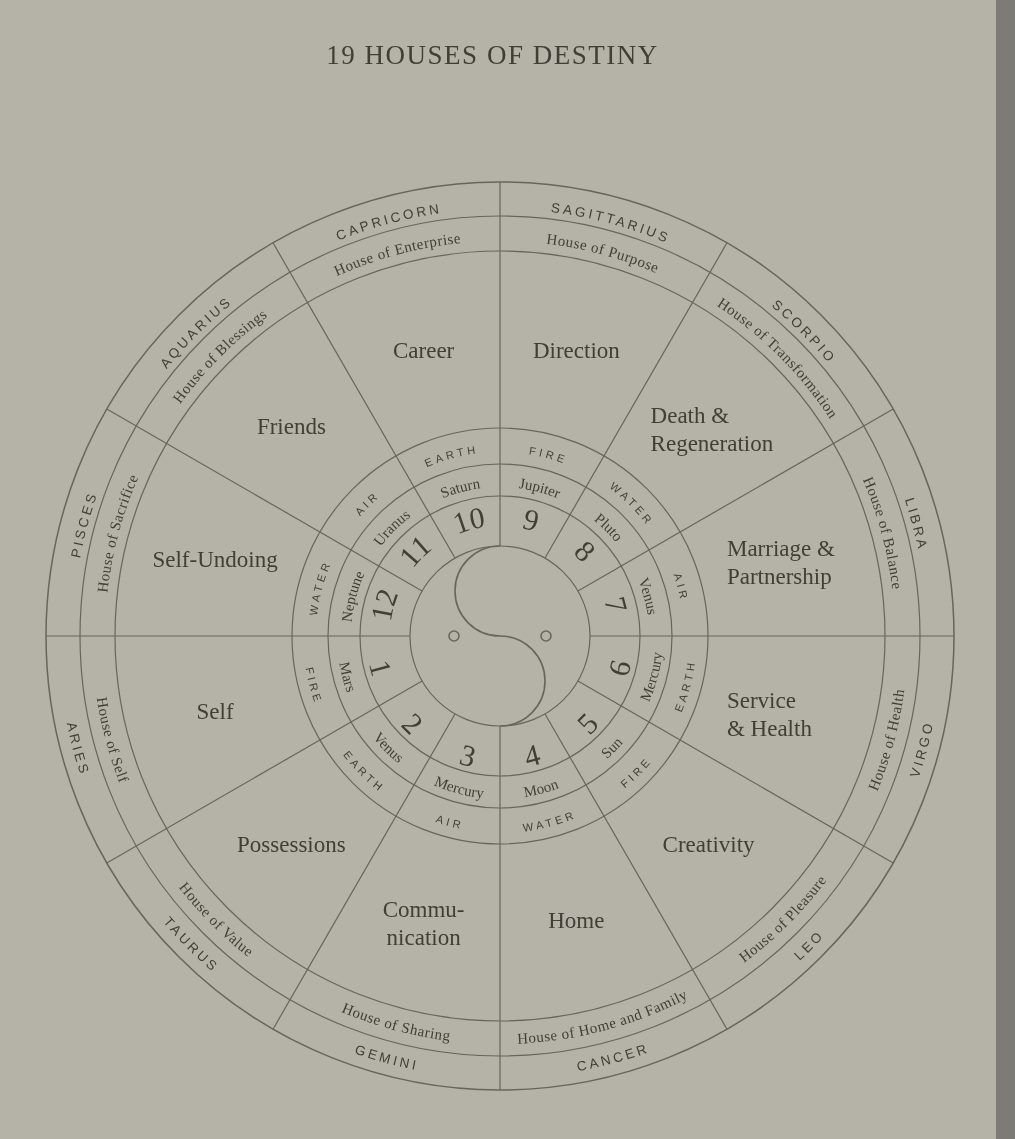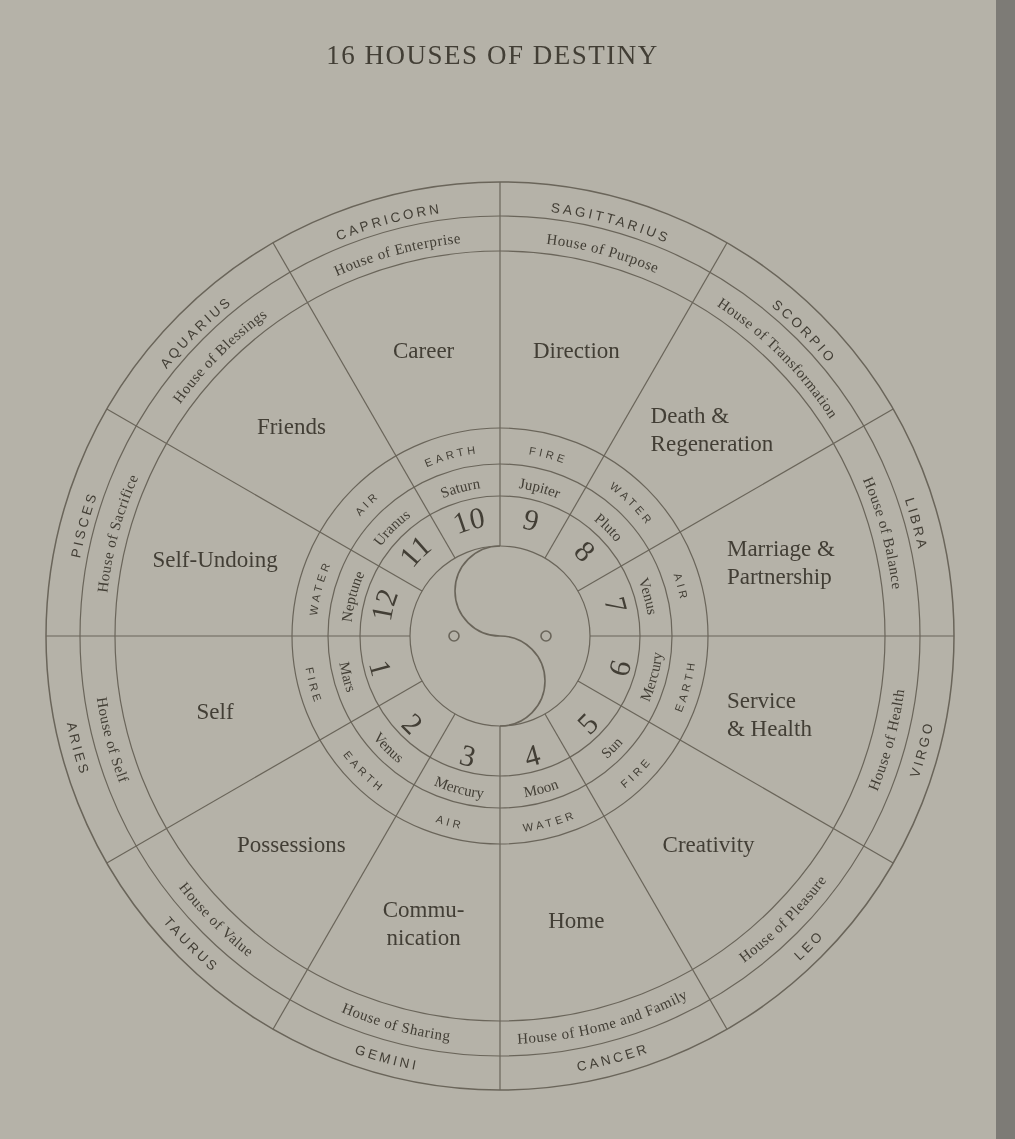--- a/index.html
+++ b/index.html
@@ -19,21 +19,21 @@
   .kw{font-family:"Liberation Serif",serif;font-size:23px;}
   .elem{font-family:"Liberation Sans",sans-serif;font-size:11px;letter-spacing:3.5px;}
   .planet{font-family:"Liberation Serif",serif;font-size:15px;}
   .num{font-family:"Liberation Serif",serif;font-size:30px;}
   .ring,.radial,.yy{stroke:var(--line);fill:none;}
 </style>
 </head>
 <body>
 
 <div class="page">
-  <h1 class="page-title">16 HOUSES OF DESTINY</h1>
+  <h1 class="page-title">19 HOUSES OF DESTINY</h1>
   <svg id="wheel-svg" width="1015" height="1139" viewBox="0 0 1015 1139">
     <defs id="wheel-defs">
         <path d="M 440.5730858900521 213.15553464734944 A 427 427 0 0 1 762.887449964056 299.5194082099297" id="tp0" fill="none"></path>
         <path d="M 445.02662512077416 244.8441128470797 A 395 395 0 0 1 743.1862827536349 324.7357523253448" id="tp1" fill="none"></path>
         <path d="M 474.392149423348 453.79067535155104 A 184 184 0 0 1 613.2817114599211 491.0060213363631" id="tp2" fill="none"></path>
         <path d="M 479.2632079569502 488.450057757506 A 149 149 0 0 1 591.733559823523 518.5863977125985" id="tp3" fill="none"></path>
         <path d="M 484.6909588943928 527.0705124384273 A 110 110 0 0 1 567.7227622858225 549.3188171032606" id="tp4" fill="none"></path>
         <path d="M 659.9570153885944 240.09249409998176 A 427 427 0 0 1 895.9075059000182 476.0429846114056" id="tp5" fill="none"></path>
         <path d="M 647.9696043992852 269.762377446119 A 395 395 0 0 1 866.237622553881 488.03039560071477" id="tp6" fill="none"></path>
         <path d="M 568.9276131885279 465.3981707597111 A 184 184 0 0 1 670.6018292402889 567.0723868114721" id="tp7" fill="none"></path>

